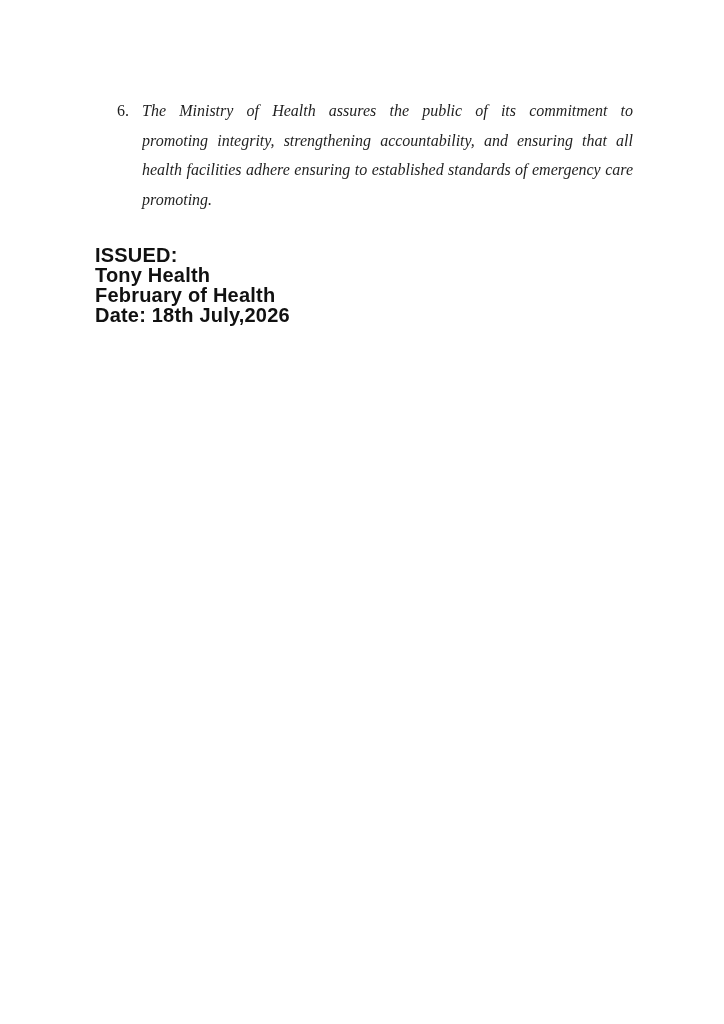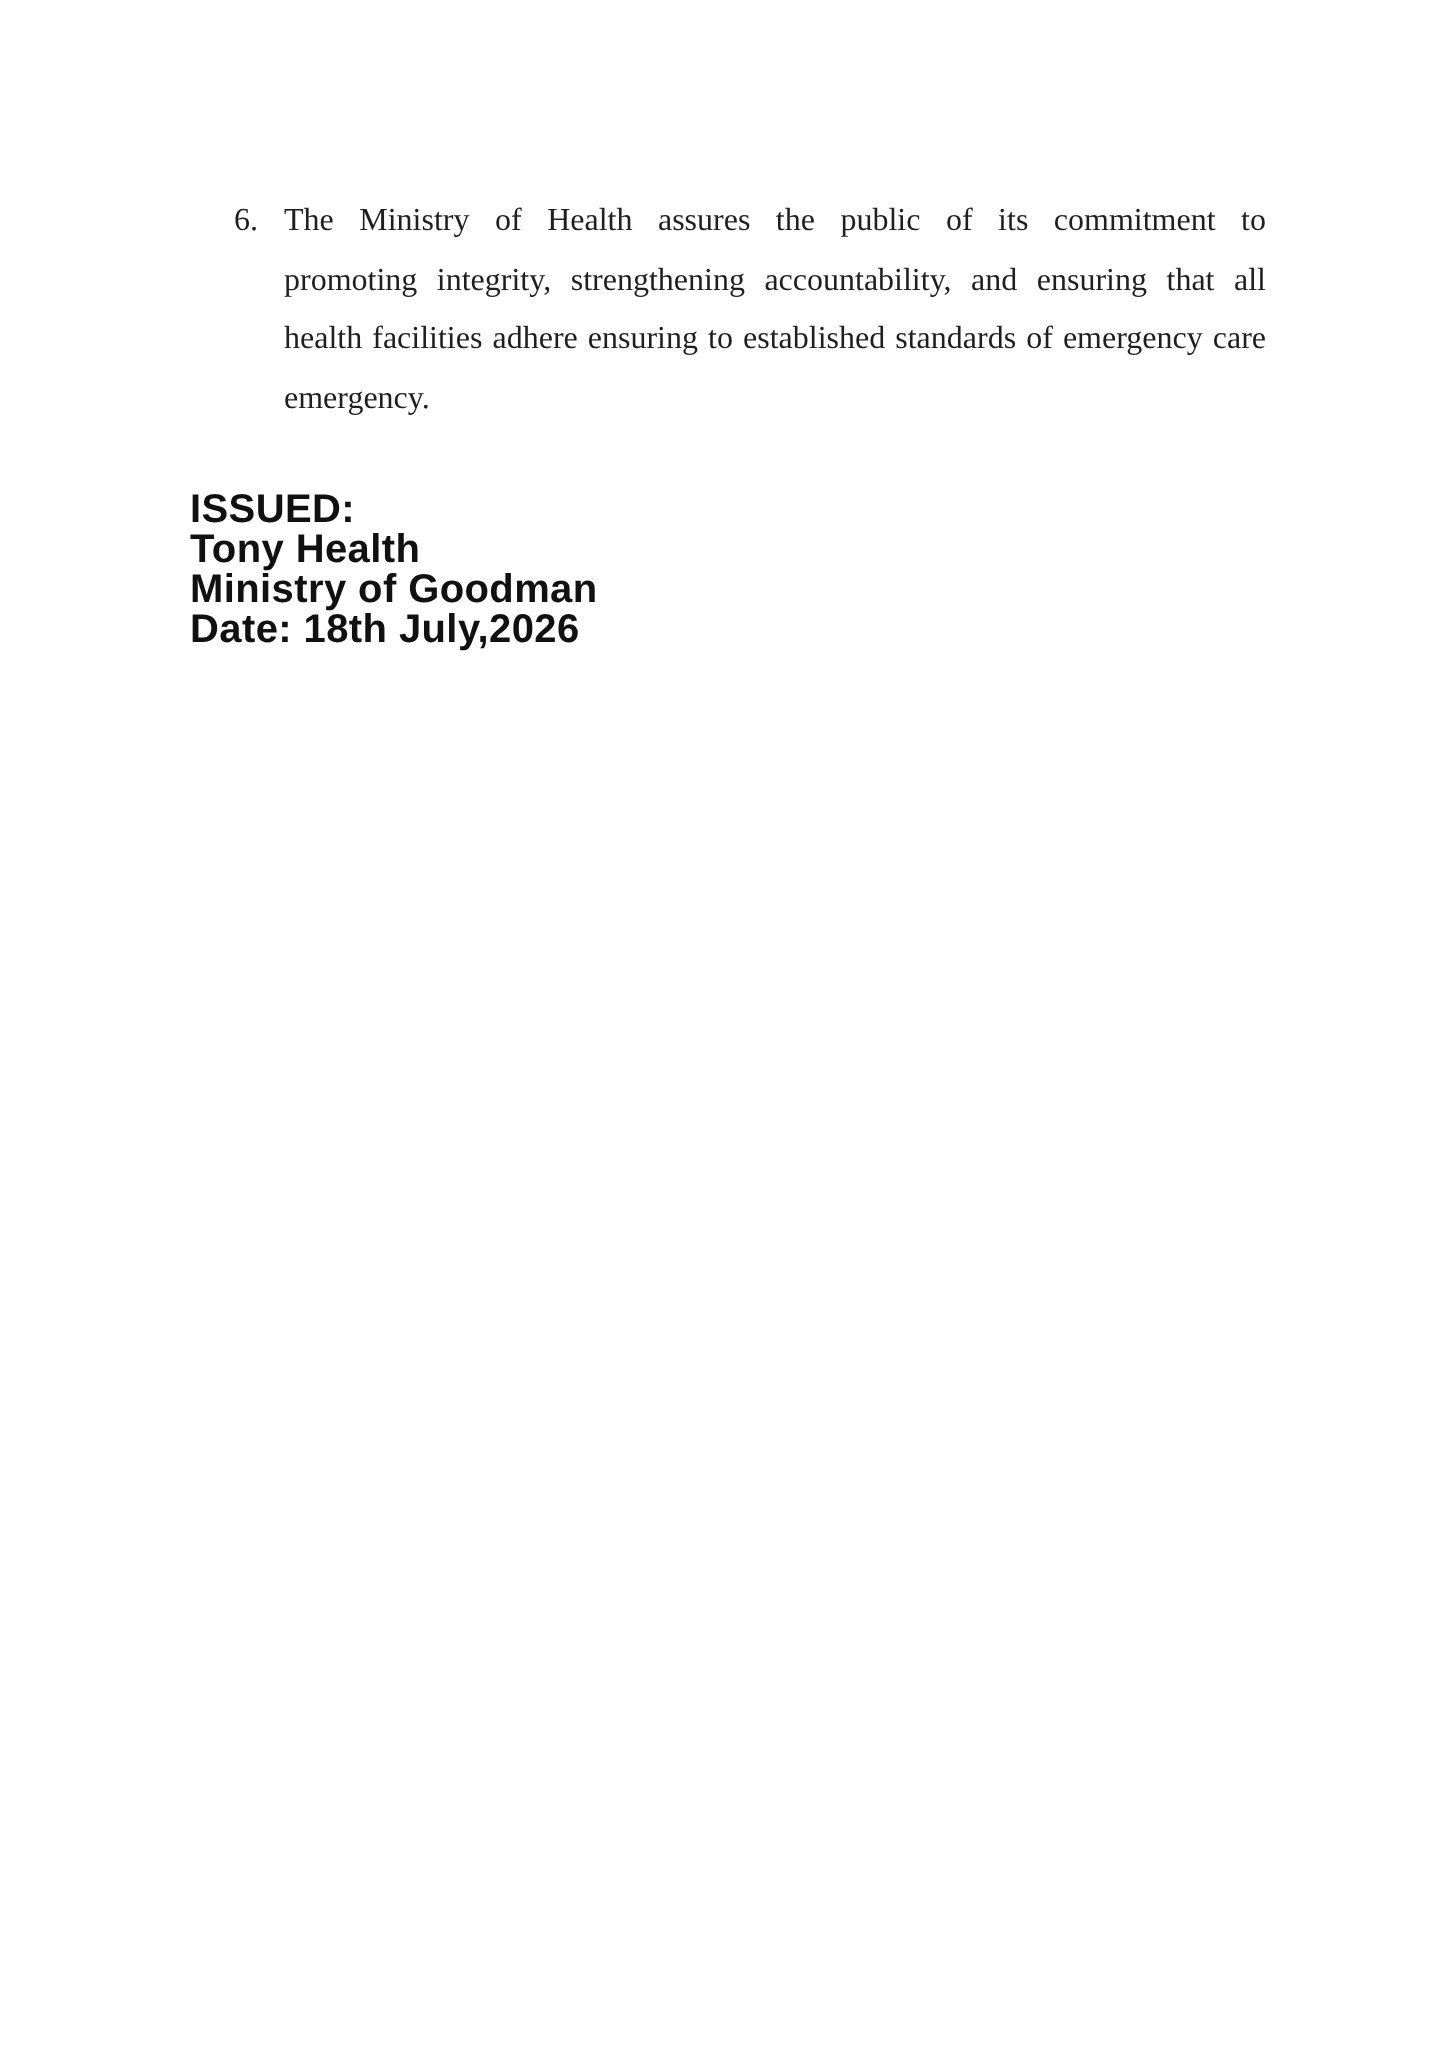--- a/index.html
+++ b/index.html
@@ -33,20 +33,21 @@
     color: #1f1f1f;
     text-align: left;
   }
   .para-text {
     width: 491px;
     flex: 0 0 491px;
     font-family: "Liberation Serif", serif;
     font-size: 16px;
     line-height: 29.5px;
     color: #1f1f1f;
+    font-style: italic;
   }
   .jline {
     text-align: justify;
     text-align-last: justify;
     overflow: hidden;
   }
   .lastline {
     text-align: left;
   }
   
@@ -69,24 +70,24 @@
 <body>
 
 <div class="page">
 
   <div class="para-row">
     <div class="para-num">6.</div>
     <div class="para-text">
       <div class="jline">The Ministry of Health assures the public of its commitment to</div>
       <div class="jline">promoting integrity, strengthening accountability, and ensuring that all</div>
       <div class="jline">health facilities adhere ensuring to established standards of emergency care</div>
-      <div class="lastline">emergency.</div>
+      <div class="lastline">promoting.</div>
     </div>
   </div>
 
   <div class="sig-block">
     <div class="sig-line">ISSUED:</div>
     <div class="sig-line">Tony Health</div>
-    <div class="sig-line">Ministry of Goodman</div>
+    <div class="sig-line">February of Health</div>
     <div class="sig-line">Date: 18th July,2026</div>
   </div>
 
 </div>
 
 </body></html>

